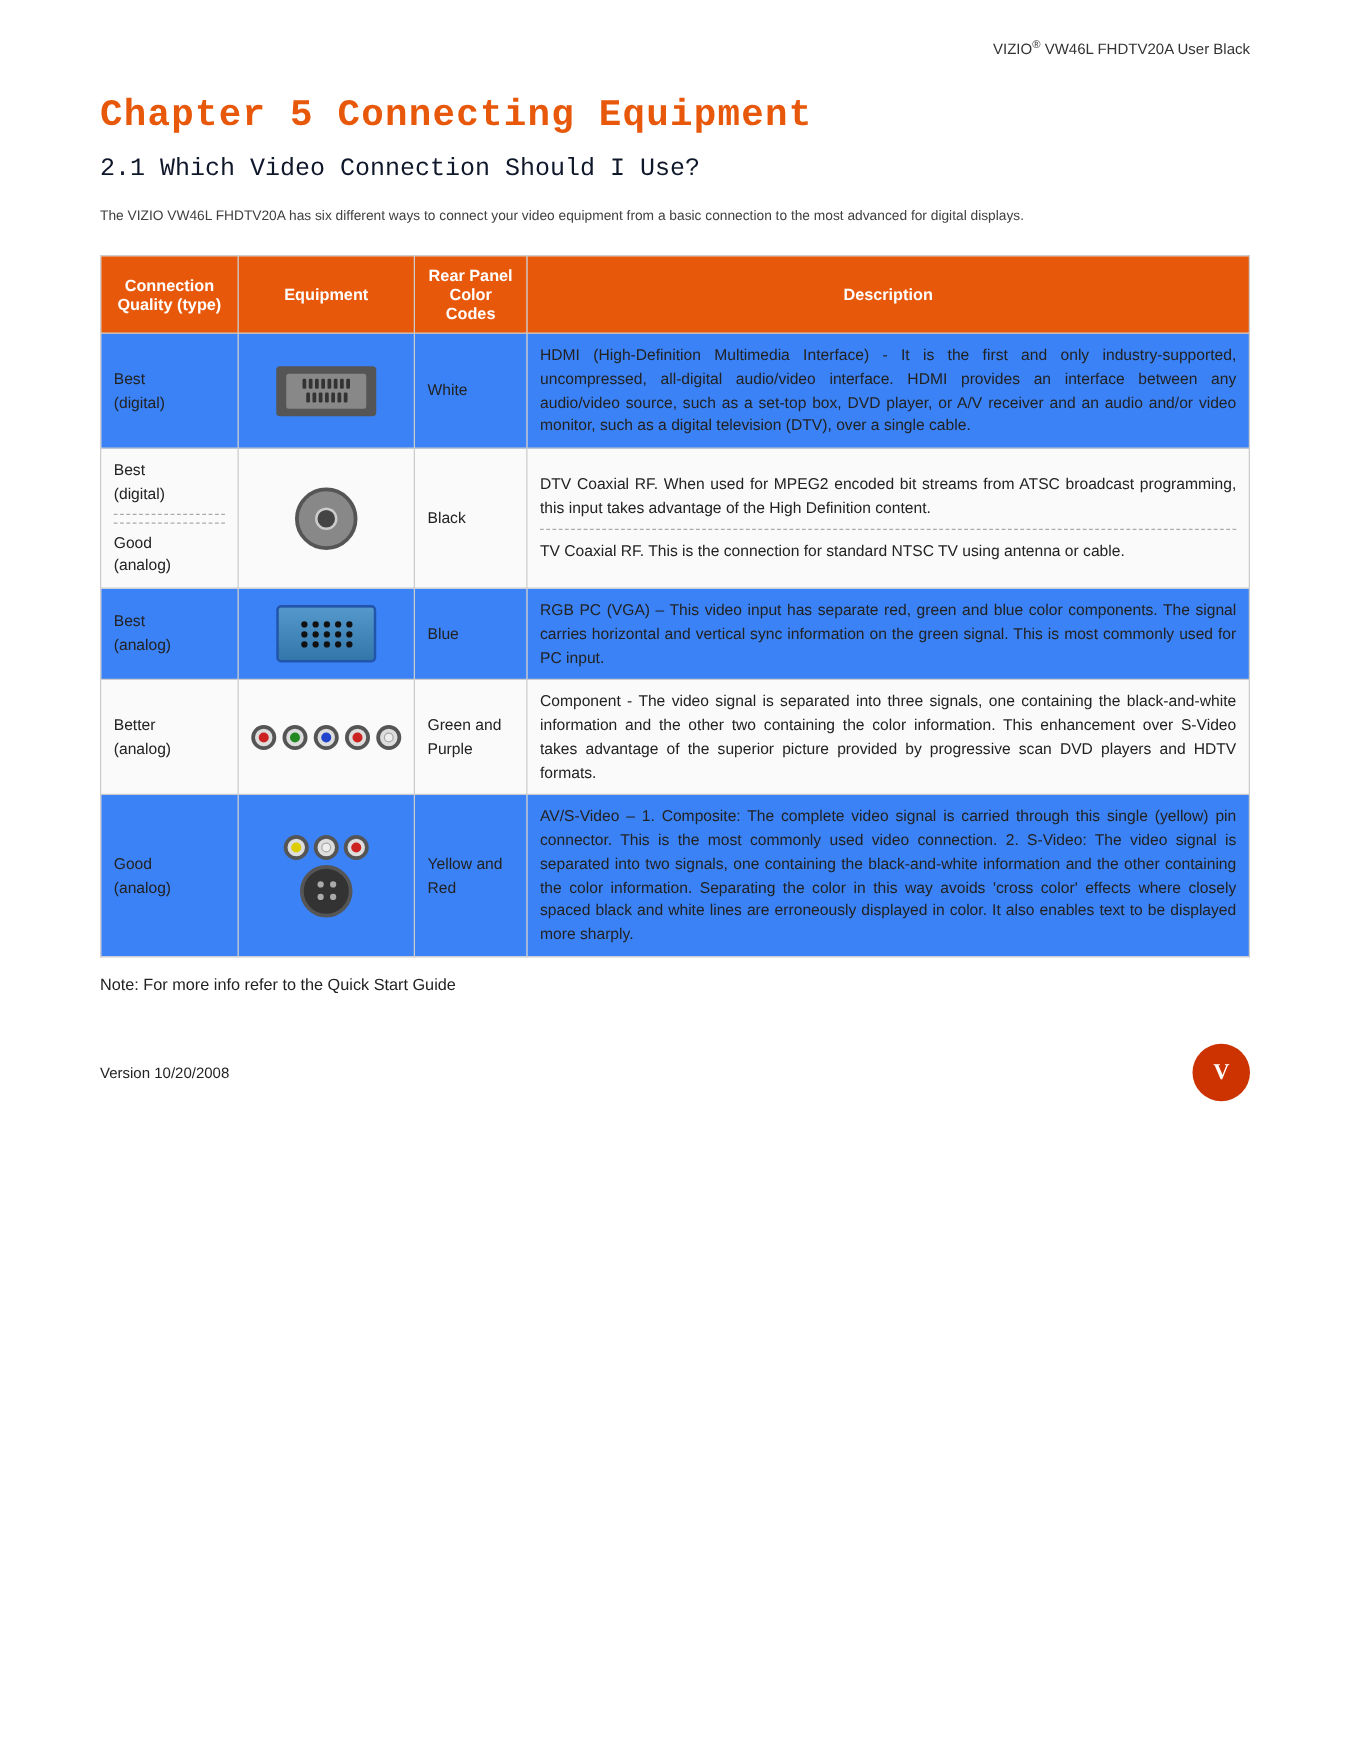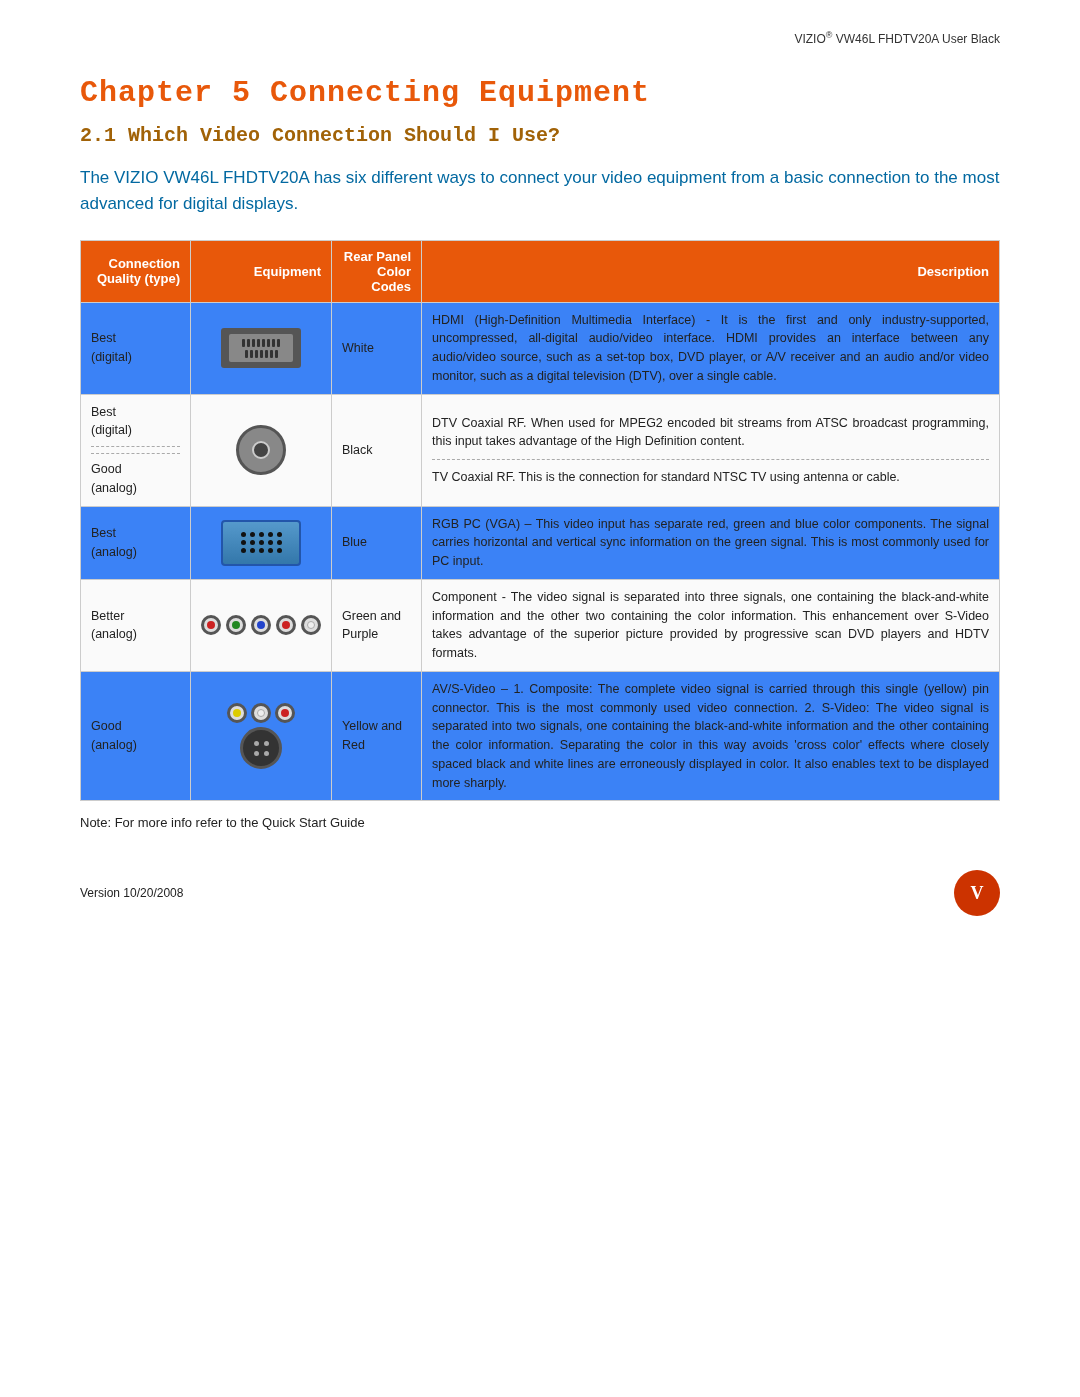--- a/index.html
+++ b/index.html
@@ -22,49 +22,49 @@
     h1 {
       font-family: 'Courier New', Courier, monospace;
       color: #e8580a;
       font-size: 30px;
       font-weight: bold;
       margin-bottom: 14px;
       letter-spacing: 1px;
     }
     h2 {
       font-family: 'Courier New', Courier, monospace;
-      color: #a16207;
+      color: #0f172a;
       font-size: 20px;
-      font-weight: bold;
+      font-weight: normal;
       margin-bottom: 18px;
     }
     .intro-text {
-      font-size: 17px;
+      font-size: 11px;
       line-height: 1.55;
       margin-bottom: 22px;
-      color: #0369a1;
+      color: #404040;
     }
     
     .conn-table {
       width: 100%;
       border-collapse: collapse;
       border: 1px solid #bbb;
       margin-bottom: 14px;
     }
     .conn-table th, .conn-table td {
       border: 1px solid #ccc;
       padding: 8px 10px;
       vertical-align: middle;
     }
     .header-row th {
       background: #e8580a;
       color: #fff;
       font-size: 13px;
       font-weight: bold;
-      text-align: right;
+      text-align: center;
       vertical-align: middle;
     }
     .header-row th.col-quality {
       width: 110px;
     }
     .header-row th.col-connector {
       width: 130px;
     }
     .header-row th.col-color {
       width: 90px;

